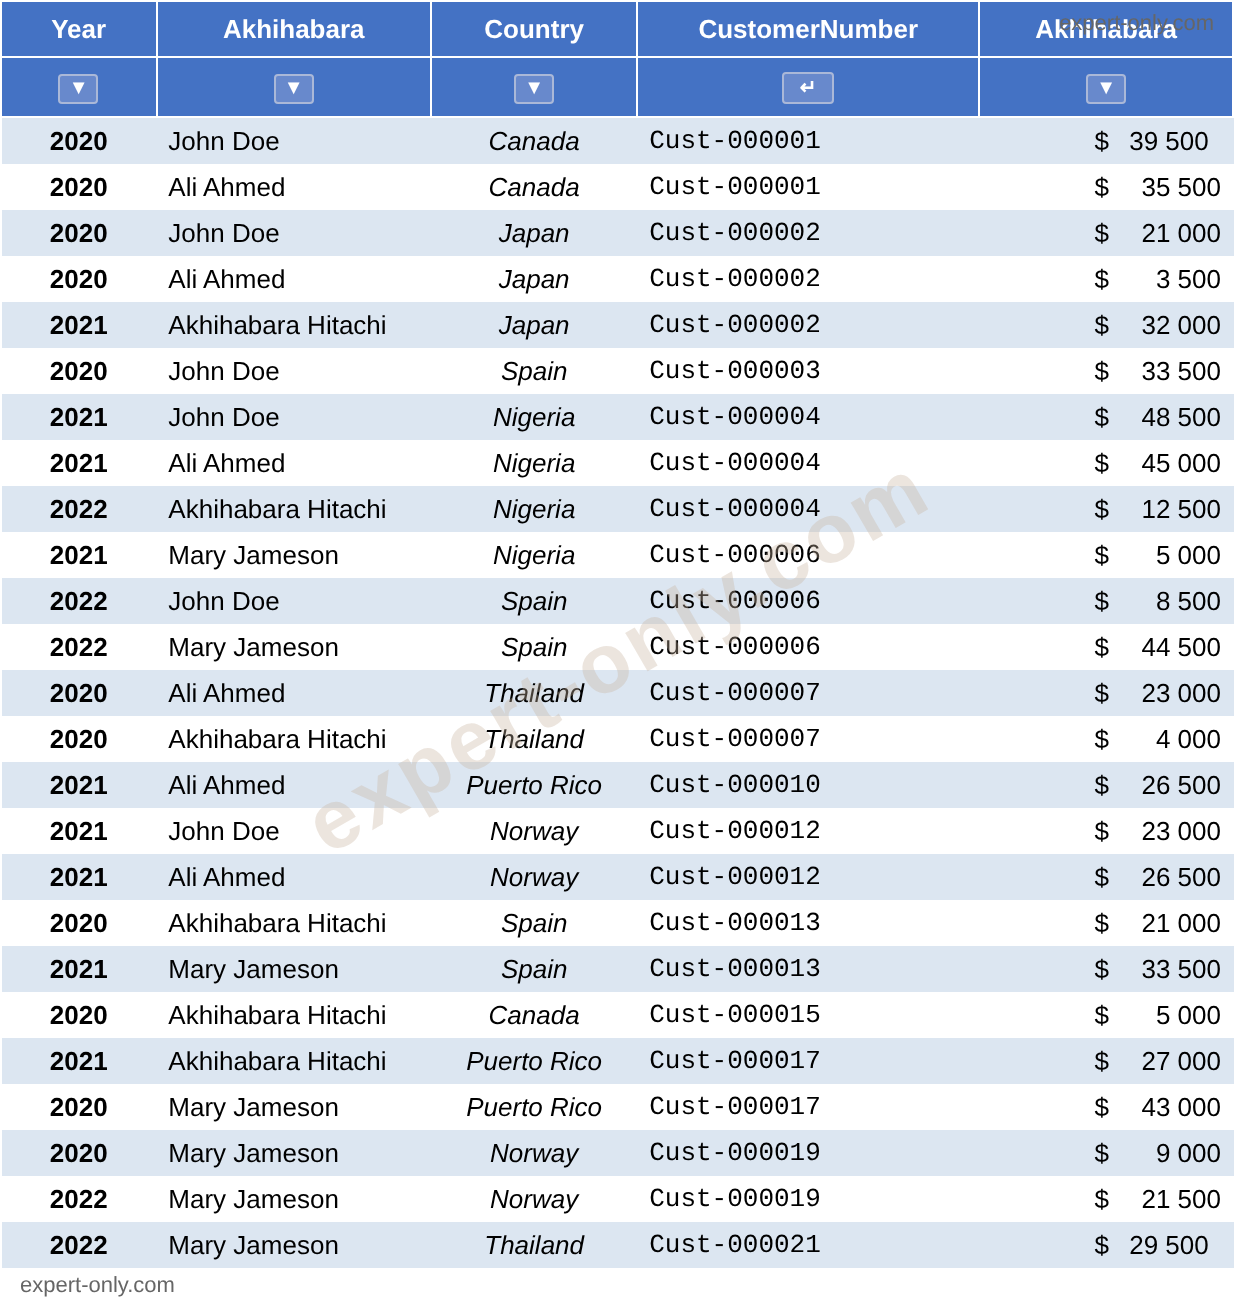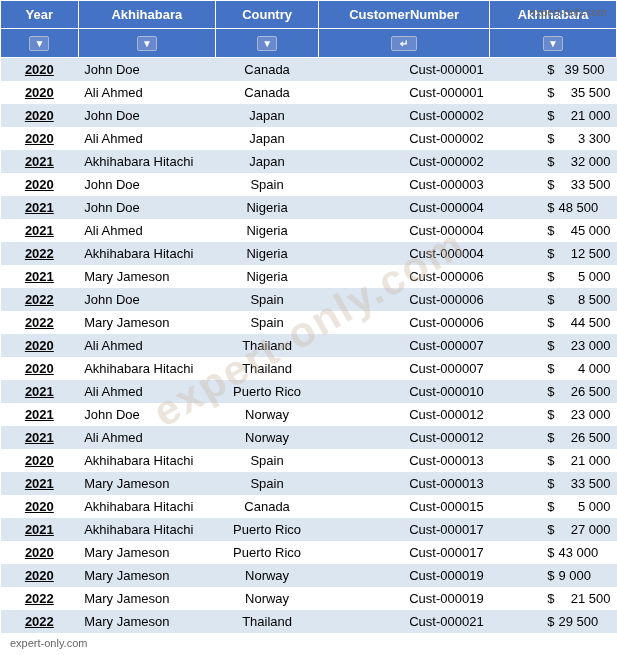--- a/index.html
+++ b/index.html
@@ -83,32 +83,33 @@
       background: #fff;
     }
     tbody tr td {
       padding: 4px 6px;
       border: none;
       text-align: left;
     }
     tbody tr td.col-year {
       text-align: center;
       font-weight: bold;
-      text-decoration: underline;
     }
     .amount-cell {
       display: flex;
       justify-content: flex-end;
       gap: 4px;
     }
     .col-customer {
-      text-align: right;
+      text-align: left;
+      font-family: Liberation Mono, monospace;
     }
     .col-country {
       text-align: center;
+      font-style: italic;
     }
     .col-salesperson {
       text-align: left;
     }
   </style>
 </head>
 <body>
 
 <div class="watermark-top">expert-only.com</div>
 <div class="watermark-diagonal">expert-only.com</div>
@@ -169,21 +170,21 @@
         </td>
       </tr>
       <tr>
         <td class="col-year">2020</td>
         <td class="col-salesperson">Ali Ahmed</td>
         <td class="col-country">Japan</td>
         <td class="col-customer">Cust-000002</td>
         <td>
           <div class="amount-cell">
             <span>$</span>
-            <span style="text-align:right;min-width:52px;display:inline-block">3 300</span>
+            <span style="text-align:right;min-width:52px;display:inline-block">3 500</span>
           </div>
         </td>
       </tr>
       <tr>
         <td class="col-year">2021</td>
         <td class="col-salesperson">Akhihabara Hitachi</td>
         <td class="col-country">Japan</td>
         <td class="col-customer">Cust-000002</td>
         <td>
           <div class="amount-cell">
@@ -205,21 +206,21 @@
         </td>
       </tr>
       <tr>
         <td class="col-year">2021</td>
         <td class="col-salesperson">John Doe</td>
         <td class="col-country">Nigeria</td>
         <td class="col-customer">Cust-000004</td>
         <td>
           <div class="amount-cell">
             <span>$</span>
-            <span style="text-align:left;min-width:52px;display:inline-block">48 500</span>
+            <span style="text-align:right;min-width:52px;display:inline-block">48 500</span>
           </div>
         </td>
       </tr>
       <tr>
         <td class="col-year">2021</td>
         <td class="col-salesperson">Ali Ahmed</td>
         <td class="col-country">Nigeria</td>
         <td class="col-customer">Cust-000004</td>
         <td>
           <div class="amount-cell">
@@ -385,33 +386,33 @@
         </td>
       </tr>
       <tr>
         <td class="col-year">2020</td>
         <td class="col-salesperson">Mary Jameson</td>
         <td class="col-country">Puerto Rico</td>
         <td class="col-customer">Cust-000017</td>
         <td>
           <div class="amount-cell">
             <span>$</span>
-            <span style="text-align:left;min-width:52px;display:inline-block">43 000</span>
+            <span style="text-align:right;min-width:52px;display:inline-block">43 000</span>
           </div>
         </td>
       </tr>
       <tr>
         <td class="col-year">2020</td>
         <td class="col-salesperson">Mary Jameson</td>
         <td class="col-country">Norway</td>
         <td class="col-customer">Cust-000019</td>
         <td>
           <div class="amount-cell">
             <span>$</span>
-            <span style="text-align:left;min-width:52px;display:inline-block">9 000</span>
+            <span style="text-align:right;min-width:52px;display:inline-block">9 000</span>
           </div>
         </td>
       </tr>
       <tr>
         <td class="col-year">2022</td>
         <td class="col-salesperson">Mary Jameson</td>
         <td class="col-country">Norway</td>
         <td class="col-customer">Cust-000019</td>
         <td>
           <div class="amount-cell">
@@ -421,18 +422,18 @@
         </td>
       </tr>
       <tr>
         <td class="col-year">2022</td>
         <td class="col-salesperson">Mary Jameson</td>
         <td class="col-country">Thailand</td>
         <td class="col-customer">Cust-000021</td>
         <td>
           <div class="amount-cell">
             <span>$</span>
-            <span style="text-align:left;min-width:52px;display:inline-block">29 500</span>
+            <span style="text-align:center;min-width:52px;display:inline-block">29 500</span>
           </div>
         </td>
       </tr>
     </tbody>
 </table>
 
 </body></html>

